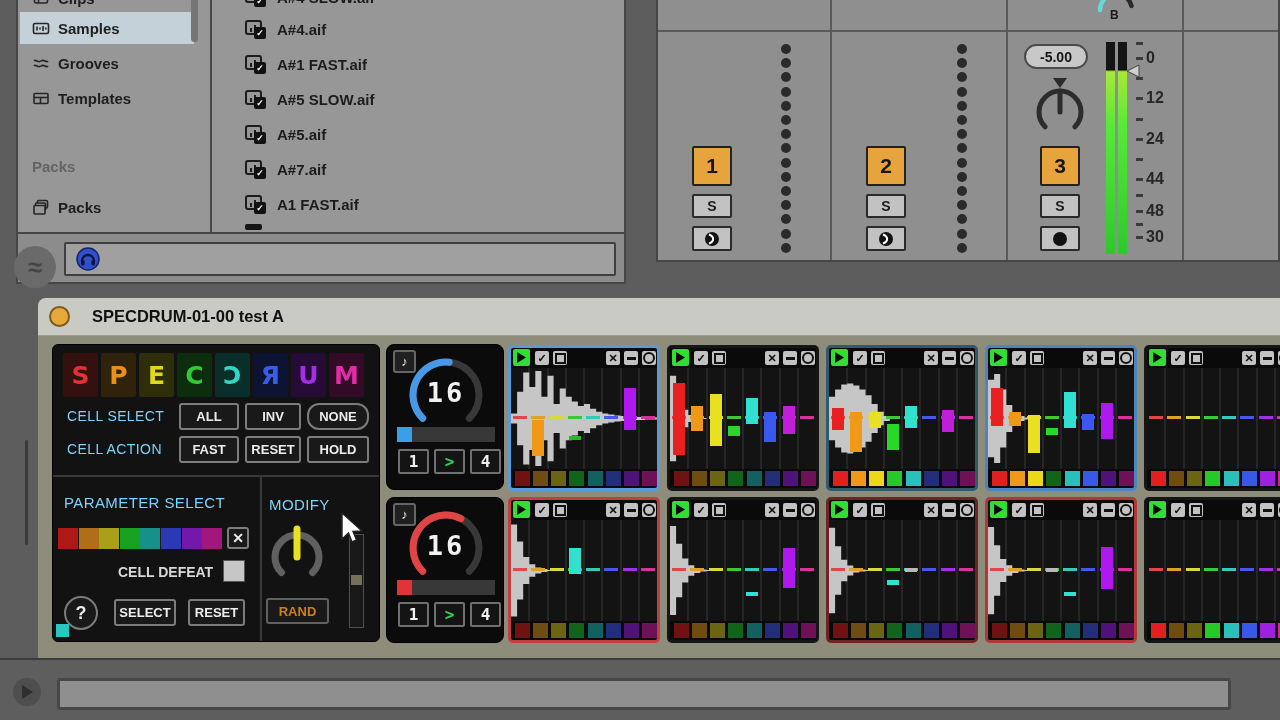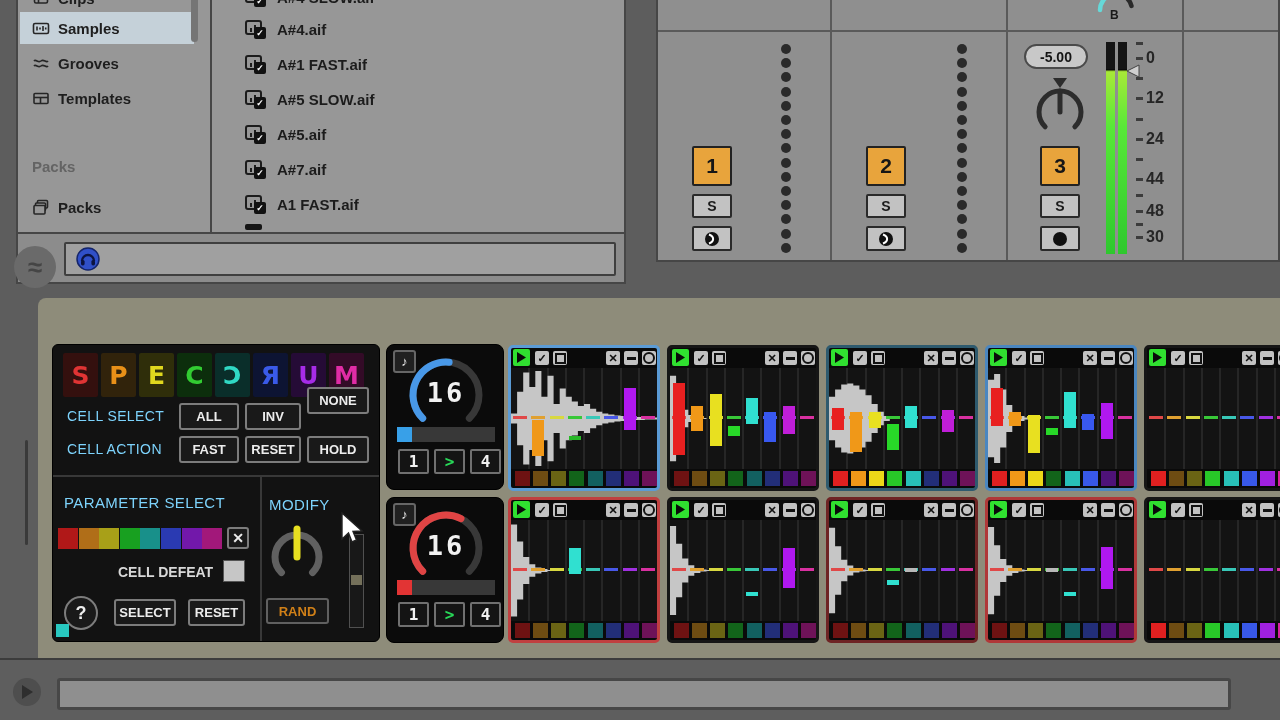--- a/index.html
+++ b/index.html
@@ -327,33 +327,37 @@
       <div class="sc-lbl" style="top: 53px;">0</div>
       <div class="sc-lbl" style="top: 93px;">12</div>
       <div class="sc-lbl" style="top: 134px;">24</div>
       <div class="sc-lbl" style="top: 174px;">44</div>
       <div class="sc-lbl" style="top: 206px;">48</div>
       <div class="sc-lbl" style="top: 232px;">30</div>
     </div>
 
   <div id="device-scrollbar"></div>
   <div id="device-surface">
+    <div id="device-titlebar">
+      <div class="dev-led"></div>
+      <div id="device-title">SPECDRUM-01-00 test A</div>
+    </div>
     <div id="left-panel">
         <div class="logo-tile" style="left: 10px; background: rgb(52, 16, 14); color: rgb(224, 52, 52);">S</div>
         <div class="logo-tile" style="left: 48px; background: rgb(49, 35, 11); color: rgb(232, 144, 24);">P</div>
         <div class="logo-tile" style="left: 86px; background: rgb(47, 46, 10); color: rgb(224, 216, 30);">E</div>
         <div class="logo-tile" style="left: 124px; background: rgb(12, 46, 12); color: rgb(50, 204, 50);">C</div>
         <div class="logo-tile" style="left: 162px; background: rgb(10, 46, 42); color: rgb(48, 216, 196);">Ɔ</div>
         <div class="logo-tile" style="left: 200px; background: rgb(13, 20, 51); color: rgb(58, 90, 232);">Я</div>
         <div class="logo-tile" style="left: 238px; background: rgb(37, 11, 54); color: rgb(166, 44, 232);">U</div>
         <div class="logo-tile" style="left: 276px; background: rgb(51, 11, 39); color: rgb(224, 44, 166);">M</div>
         <div class="teal-label" style="left: 14px; top: 63px;">CELL SELECT</div>
         <div class="btn-dark" style="left: 126px; top: 58px; width: 60px; height: 27px;">ALL</div>
         <div class="btn-dark" style="left: 192px; top: 58px; width: 56px; height: 27px;">INV</div>
-        <div class="btn-dark" style="left: 254px; top: 42px; width: 62px; height: 27px;">NONE</div>
+        <div class="btn-dark" style="left: 254px; top: 58px; width: 62px; height: 27px; border-radius: 12px;">NONE</div>
         <div class="teal-label" style="left: 14px; top: 96px;">CELL ACTION</div>
         <div class="btn-dark" style="left: 126px; top: 91px; width: 60px; height: 27px;">FAST</div>
         <div class="btn-dark" style="left: 192px; top: 91px; width: 56px; height: 27px;">RESET</div>
         <div class="btn-dark" style="left: 254px; top: 91px; width: 62px; height: 27px;">HOLD</div>
         <div class="panel-div" style="left: 0px; top: 130px; width: 100%; height: 2px;"></div>
         <div class="panel-div" style="left: 207px; top: 132px; width: 2px; bottom: 0px;"></div>
         <div class="teal-label" style="left: 11px; top: 149px; font-size: 15px;">PARAMETER SELECT</div>
         <div class="swatch" style="left: 5px; background: rgb(176, 24, 24);"></div>
         <div class="swatch" style="left: 25.6px; background: rgb(176, 110, 24);"></div>
         <div class="swatch" style="left: 46.2px; background: rgb(168, 160, 24);"></div>

